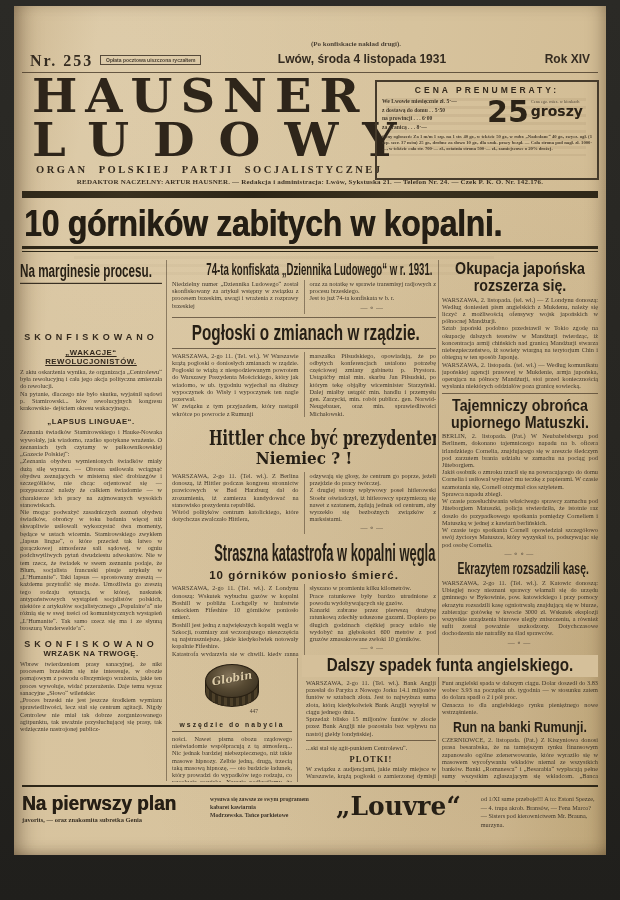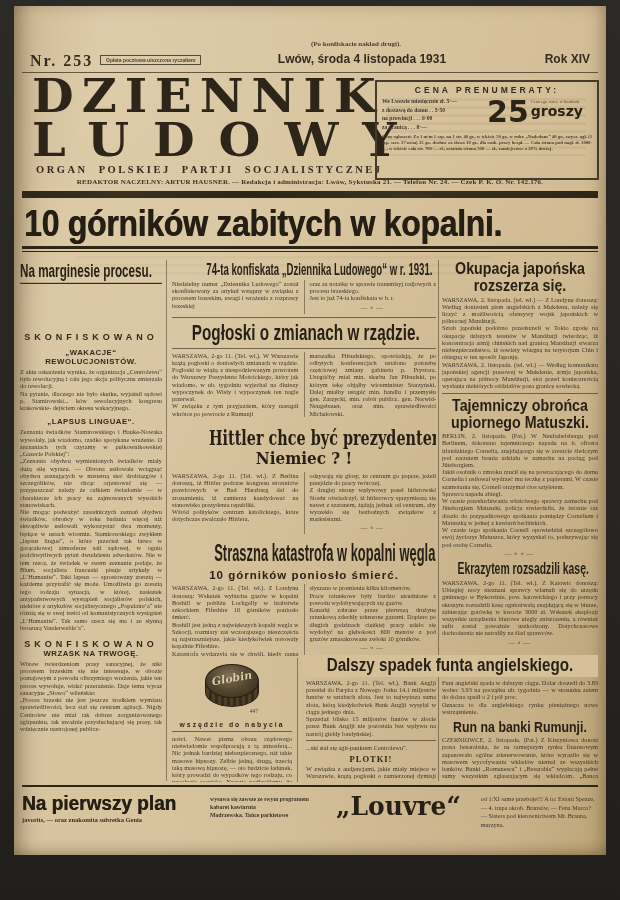--- a/index.html
+++ b/index.html
@@ -127,21 +127,21 @@
   <div class="ghost" style="left:372px;top:92px;width:200px;height:58px;"></div>
   <div class="ghost" style="left:60px;top:250px;width:420px;height:20px;opacity:.25;"></div>
 
   <div class="top-note">(Po konfiskacie nakład drugi).</div>
   <div class="issue-no">Nr. 253</div>
   <div class="postage-box">Opłata pocztowa uiszczona ryczałtem</div>
   <div class="dateline">Lwów, środa 4 listopada 1931</div>
   <div class="volume">Rok XIV</div>
   <div class="header-rule"></div>
 
-  <div class="mast1">DZIENNIK</div>
+  <div class="mast1">HAUSNER</div>
   <div class="mast2">LUDOWY</div>
   <div class="organ">ORGAN POLSKIEJ PARTJI SOCJALISTYCZNEJ</div>
 
   <div class="pricebox">
     <div class="pb-title">CENA PRENUMERATY:</div>
     <div class="pb-row">
       <div class="pb-tariff">We Lwowie miesięcznie zł. 5·—
 z dostawą do domu . . 5·50
 na prowincji . . . 6·00
 za granicą . . . 8·—</div>
@@ -162,21 +162,21 @@
   <div class="banner">10 górników zabitych w kopalni.</div>
   <div class="banner-rule"></div>
 
   <div class="cols">
     <div class="vdiv d1"></div>
     <div class="vdiv d2"></div>
 
     <div class="col1">
       <span class="condensed left-al" style="--sx:.78;--sy:1.2;font-size:15px;border-bottom:1.5px solid #3a3124;padding-bottom:2px;display:inline-block;width:128%;">Na marginesie procesu.</span>
       <div class="censored" style="margin-top:52px;">SKONFISKOWANO</div>
-      <div class="subhead" style="">„WAKACJE“ REWOLUCJONISTÓW.</div>
+      <div class="subhead" style="text-decoration:underline;">„WAKACJE“ REWOLUCJONISTÓW.</div>
       <div class="body">Z aktu oskarżenia wynika, że organizacja „Centrolewu“ była rewolucyjną i cała jego akcja polityczna zmierzała do rewolucji.
 Na pytanie, dlaczego nie było skutku, wyjaśnił sądowi p. Stamirowski... ków rewolucyjnych kongresu krakowskie- dejściem okresu wakacyjnego.</div>
       <div class="subhead">„LAPSUS LINGUAE“.</div>
       <div class="body">Zeznania świadków Stamirowskiego i Hauke-Nowaka wywołały, jak wiadomo, rzadko spotykane wrażenie. O zeznaniach tych czytamy w pułkownikowskiej „Gazecie Polskiej“:
 „Zeznania obydwu wymienionych świadków miały dużą siłę wyrazu. — Obrona usiłowała wciągnąć obydwu zeznających w misterną sieć drobiazgów i szczegółików, nie chcąc orjentować się — przypuszczać należy że całkiem świadomie — w charakterze ich pracy na zajmowanych wysokich stanowiskach.
 Nie mogąc podważyć zasadniczych zeznań obydwu świadków, obrońcy w toku badania więcej niż skwapliwie usiłowali wykorzystać dwa momenty, będące w ustach wicemin. Stamirowskiego zwykłem „lapsus lingue“, o które przecież tak łatwo w gorączkowej atmosferze sali sądowej, w ogniu podchwytliwych pytań dwudziestu adwokatów. Nie w tem rzecz, że świadek w swem zeznaniu podaje, że Blum, socjalista francuski pisuje artykuły w „L’Humanite“. Taki lapsus — sprostowany zresztą — każdemu przytrafić się może. Umożliwia go zresztą tego rodzaju sytuacja, w której, naskutek antypaństwowych wystąpień socjalistów polskich, niektóre z artykułów socjalistycznego „Populaire’a“ nie różnią się w swej treści od komunistycznych wystąpień „L’Humanite“. Tak samo rzecz się ma i ze słynną broszurą Vanderwelde’a“.</div>
       <div class="censored" style="margin-top:8px;">SKONFISKOWANO</div>
       <div class="subhead" style="margin-top:0;">WRZASK NA TRWOGĘ.</div>
       <div class="body">Wbrew twierdzeniom prasy sanacyjnej, że nikt procesem brzeskim się nie interesuje, w obozie pomajowym z powodu olbrzymiego wrażenia, jakie ten proces wywołuje, widać przerażenie. Daje temu wyraz sanacyjne „Słowo“ wileńskie:
 „Proces brzeski nie jest jeszcze środkiem wymiaru sprawiedliwości, lecz stał się centrum agitacji. Nigdy Centrolew nie miał tak dobrze zorganizowanego agitpunktu, tak uważnie przysłuchującej się prasy, tak wdzięcznie nastrojonej publicz-</div>

